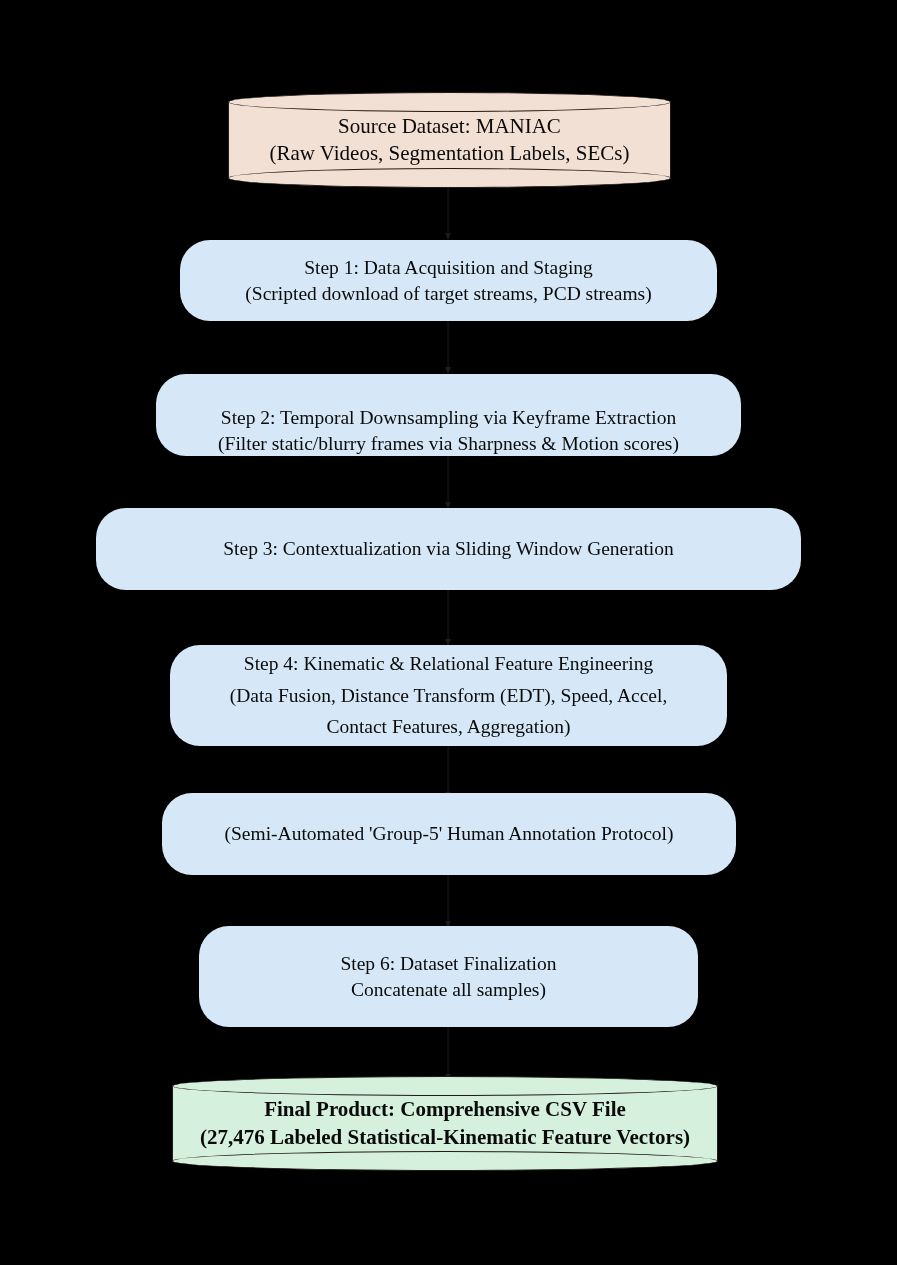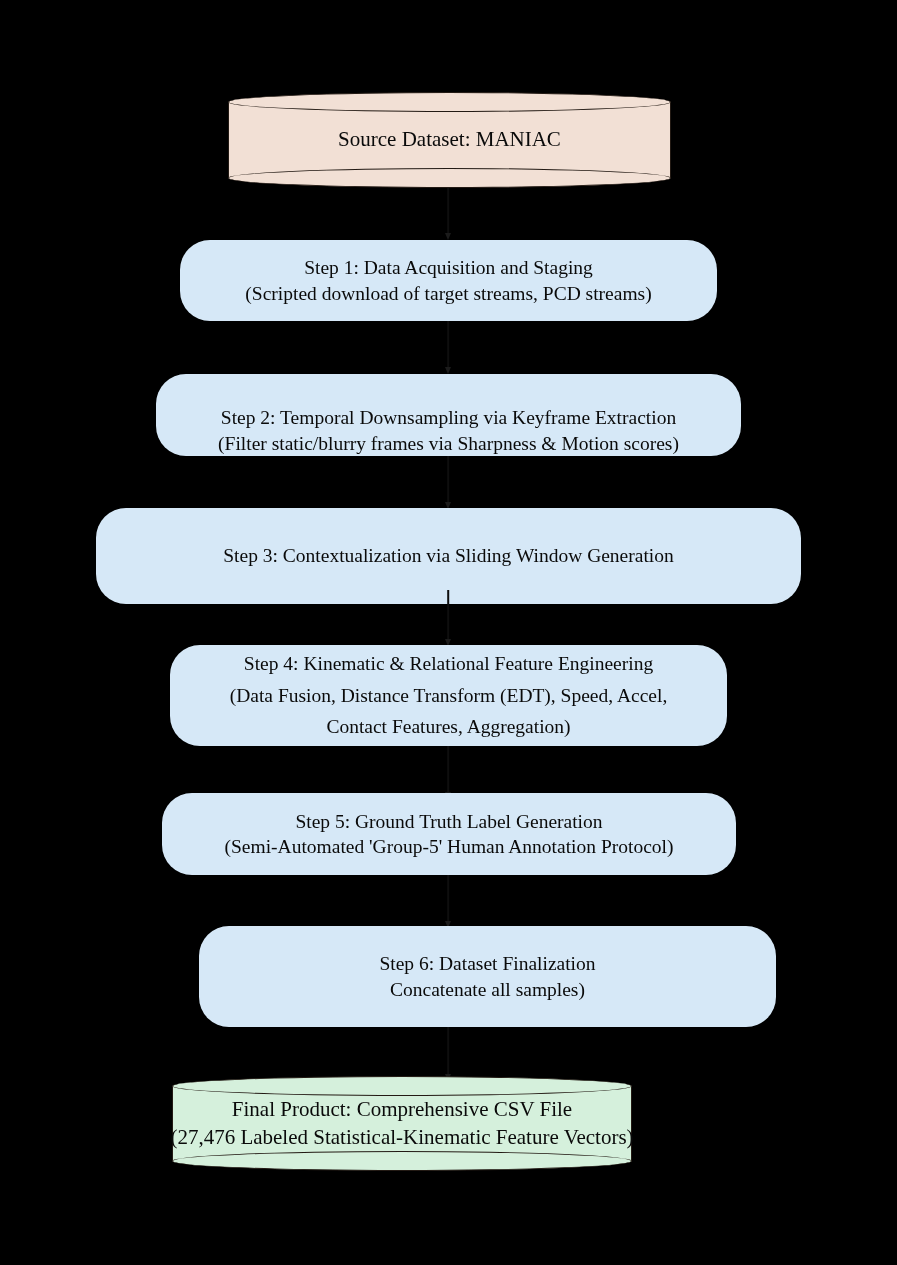--- a/index.html
+++ b/index.html
@@ -118,20 +118,21 @@
 <body>
 
 <div id="canvas">
 
   <div class="cyl" style="--cyl-fill:#f2e0d5; left:228px; top:92px; width:443px; height:96px;">
     <div class="body"></div>
     <div class="cap-bot"></div>
     <div class="cap-top"></div>
     <div class="cyl-text">
       <span class="line">Source Dataset: MANIAC</span>
+      <span class="line">(Raw Videos, Segmentation Labels, SECs)</span>
     </div>
   </div>
 
   <div class="edge" style="top:188px; height:47px;"></div>
   <div class="arrowhead" style="top:233px;"></div>
 
   <div class="node process" style="left:180px; top:240px; width:537px; height:81px;">
     <span class="line">Step 1: Data Acquisition and Staging</span>
     <span class="line">(Scripted download of target streams, PCD streams)</span>
   </div>
@@ -140,53 +141,52 @@
   <div class="arrowhead" style="top:367px;"></div>
 
   <div class="node process" style="left:156px; top:374px; width:585px; height:82px;justify-content:flex-end;">
     <span class="line">Step 2: Temporal Downsampling via Keyframe Extraction</span>
     <span class="line">(Filter static/blurry frames via Sharpness &amp; Motion scores)</span>
   </div>
 
   <div class="edge" style="top:456px; height:48px;"></div>
   <div class="arrowhead" style="top:502px;"></div>
 
-  <div class="node process" style="left:96px; top:508px; width:705px; height:96px;">
+  <div class="node process" style="left:96px; top:508px; width:705px; height:82px;">
     <span class="line">Step 3: Contextualization via Sliding Window Generation</span>
   </div>
 
   <div class="edge" style="top:590px; height:51px;"></div>
   <div class="arrowhead" style="top:639px;"></div>
 
   <div class="node process" style="left:170px; top:645px; width:557px; height:101px;gap:6px;">
     <span class="line">Step 4: Kinematic &amp; Relational Feature Engineering</span>
     <span class="line">(Data Fusion, Distance Transform (EDT), Speed, Accel,</span>
     <span class="line">Contact Features, Aggregation)</span>
   </div>
 
   <div class="edge" style="top:746px; height:48px;"></div>
   <div class="arrowhead" style="top:792px;"></div>
 
   <div class="node process" style="left:162px; top:793px; width:574px; height:82px;">
-    <span class="line">Step 5: Ground Truth Label Generation</span>
     <span class="line">(Semi-Automated 'Group-5' Human Annotation Protocol)</span>
   </div>
 
   <div class="edge" style="top:875px; height:48px;"></div>
   <div class="arrowhead" style="top:921px;"></div>
 
-  <div class="node process" style="left:199px; top:926px; width:577px; height:101px;">
+  <div class="node process" style="left:199px; top:926px; width:499px; height:101px;">
     <span class="line">Step 6: Dataset Finalization</span>
     <span class="line">Concatenate all samples)</span>
   </div>
 
   <div class="edge" style="top:1027px; height:49px;"></div>
   <div class="arrowhead" style="top:1074px;"></div>
 
-  <div class="cyl" style="--cyl-fill:#d5f0dc; left:172px; top:1076px; width:460px; height:95px;">
+  <div class="cyl" style="--cyl-fill:#d5f0dc; left:172px; top:1076px; width:546px; height:95px;font-weight:bold;">
     <div class="body"></div>
     <div class="cap-bot"></div>
     <div class="cap-top"></div>
     <div class="cyl-text">
       <span class="line">Final Product: Comprehensive CSV File</span>
       <span class="line">(27,476 Labeled Statistical-Kinematic Feature Vectors)</span>
     </div>
   </div>
 
 </div>

